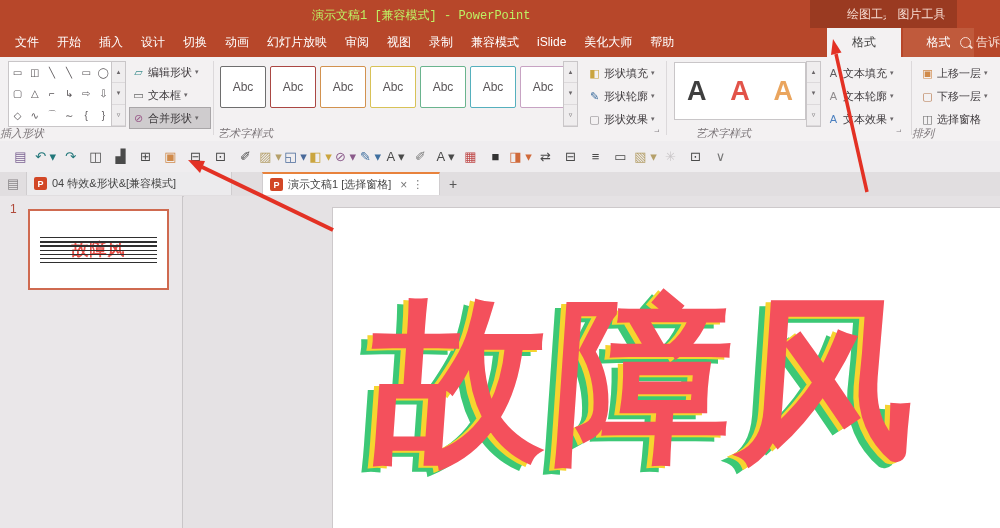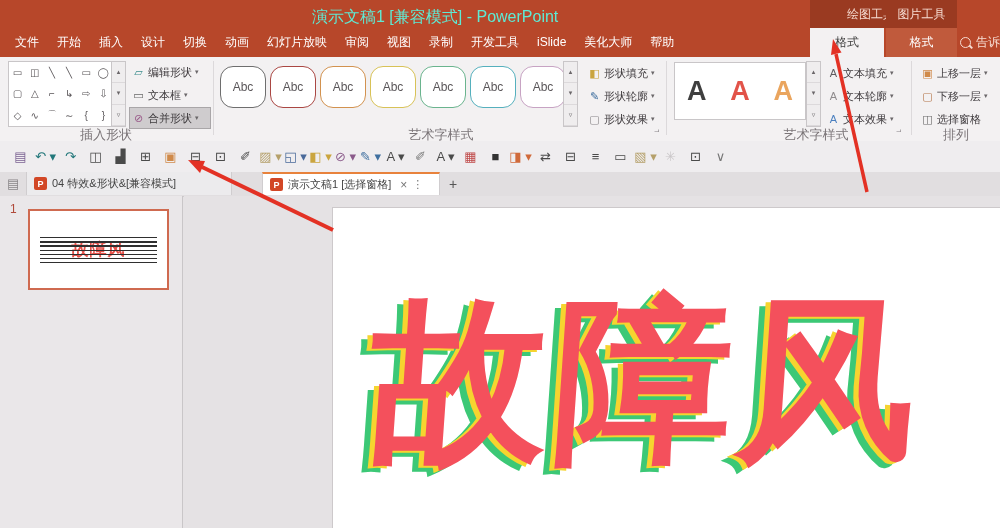--- a/index.html
+++ b/index.html
@@ -1,59 +1,59 @@
 <!DOCTYPE html>
 <html><head>
 <meta charset="utf-8">
 <style>
   html,body{margin:0;padding:0;background:#888;}
   .app{position:relative;width:1000px;height:528px;overflow:hidden;
        font-family:"Liberation Sans","DejaVu Sans",sans-serif;background:#e5e2e4;}
   
   .titlebar{position:absolute;left:0;top:0;width:1000px;height:28px;background:#b7472a;}
-  .title-text{position:absolute;left:312px;top:7px;font-size:16px;color:#5eead4;white-space:nowrap;}
+  .title-text{position:absolute;left:312px;top:7px;font-size:12px;color:#bef264;white-space:nowrap;font-family:Liberation Mono, monospace;}
   .ctx-header{position:absolute;top:0;height:28px;line-height:28px;text-align:center;
               font-size:12px;color:#f6dcd2;background:#9a3a21;}
   .ctx-draw{left:810px;width:74px;padding-left:24px;}
   .ctx-pic{left:886px;width:71px;}
   
   .menubar{position:absolute;left:0;top:28px;width:1000px;height:29px;background:#b7472a;}
   .mtabs{display:flex;align-items:center;height:29px;padding-left:6px;}
   .mtab{padding:0 9px;font-size:12px;color:#fff;line-height:29px;white-space:nowrap;}
-  .fmt-tab{position:absolute;top:0;height:29px;line-height:29px;text-align:center;font-size:12px;}
+  .fmt-tab{position:absolute;top:0;height:29px;line-height:29px;text-align:center;font-size:12px;margin-left:17px;}
   .fmt-active{left:810px;width:74px;background:#f3f1f2;color:#444;}
   .fmt-pic{left:886px;width:71px;background:#c05a3c;color:#fff;}
   .searchbox{position:absolute;left:960px;top:0;height:29px;display:flex;align-items:center;
              color:#f6dcd2;font-size:12px;gap:5px;white-space:nowrap;overflow:hidden;width:40px;}
   .mag{position:relative;width:9px;height:9px;border:1.5px solid #f6dcd2;border-radius:50%;flex:0 0 auto;}
   .mag::after{content:"";position:absolute;left:8px;top:8px;width:4px;height:1.5px;background:#f6dcd2;transform:rotate(45deg);}
   
   .ribbon{position:absolute;left:0;top:57px;width:1000px;height:84px;background:#f3f1f2;border-bottom:1px solid #d2cfd1;}
   .vdiv{position:absolute;top:4px;height:74px;width:1px;background:#dcd9db;}
-  .glabel{position:absolute;top:69px;font-size:13px;color:#7a7477;text-align:center;}
+  .glabel{position:absolute;top:69px;font-size:11px;color:#7a7477;text-align:left;font-style:italic;}
   .launcher{position:absolute;top:70px;font-size:9px;color:#8a8689;transform:rotate(180deg);}
   .shape-gallery{position:absolute;left:8px;top:4px;width:103px;height:64px;background:#fff;
                  border:1px solid #c9c6c8;display:grid;grid-template-columns:repeat(6,1fr);grid-template-rows:repeat(3,1fr);}
   .sg-cell{display:flex;align-items:center;justify-content:center;font-size:10px;color:#5a5659;}
   .gal-scroll{position:absolute;top:4px;width:13px;height:64px;background:#efedee;border:1px solid #c9c6c8;
               display:flex;flex-direction:column;}
   .gal-scroll span{flex:1;display:flex;align-items:center;justify-content:center;font-size:7px;color:#6a6669;border-bottom:1px solid #dcd9db;}
   .gs1{left:111px;} .gs2{left:563px;} .gs3{left:806px;}
   .btncol{position:absolute;display:flex;flex-direction:column;gap:1px;}
   .ec{left:129px;top:4px;width:82px;}
   .fc{left:585px;top:5px;width:80px;}
   .tc{left:824px;top:5px;width:80px;}
   .ac{left:918px;top:5px;width:82px;}
   .rbtn{height:20px;display:flex;align-items:center;gap:3px;font-size:11px;color:#3f3b3e;
         padding:0 2px;border:1px solid transparent;white-space:nowrap;}
   .rbtn .ricon{width:13px;text-align:center;font-size:11px;flex:0 0 auto;}
   .rbtn .bcaret{font-size:7px;color:#6a6669;}
   .rbtn.pressed{background:#cfccce;border:1px solid #a9a6a8;}
   .abc-row{position:absolute;left:220px;top:9px;display:flex;gap:4px;}
-  .abc-box{width:44px;height:40px;background:#fff;border:1px solid #888;border-radius:13px;
+  .abc-box{width:44px;height:40px;background:#fff;border:1px solid #888;border-radius:2px;
            display:flex;align-items:center;justify-content:center;font-size:12px;color:#5a5659;}
   .wa-row{position:absolute;left:674px;top:5px;width:130px;height:56px;background:#fff;border:1px solid #c9c6c8;display:flex;}
   .wa-cell{flex:1;display:flex;align-items:center;justify-content:center;font-size:27px;font-weight:bold;}
   
   .qat{position:absolute;left:0;top:141px;width:1000px;height:31px;background:#efedef;
        display:flex;align-items:center;padding-left:8px;}
   .qicon{width:25px;text-align:center;font-size:13px;color:#5f5b5e;white-space:nowrap;}
   
   .tabbar{position:absolute;left:0;top:172px;width:1000px;height:24px;background:#e1dee0;border-bottom:1px solid #cfccce;}
   .win-ico{position:absolute;left:7px;top:4px;font-size:13px;color:#8a8689;}
@@ -109,21 +109,21 @@
     <span class="mtab">文件</span>
         <span class="mtab">开始</span>
         <span class="mtab">插入</span>
         <span class="mtab">设计</span>
         <span class="mtab">切换</span>
         <span class="mtab">动画</span>
         <span class="mtab">幻灯片放映</span>
         <span class="mtab">审阅</span>
         <span class="mtab">视图</span>
         <span class="mtab">录制</span>
-        <span class="mtab">开发工具</span>
+        <span class="mtab">兼容模式</span>
         <span class="mtab">iSlide</span>
         <span class="mtab">美化大师</span>
         <span class="mtab">帮助</span>
       </div>
     <div class="fmt-tab fmt-active">格式</div>
     <div class="fmt-tab fmt-pic">格式</div>
     <div class="searchbox">
       <span class="mag"></span>
       <span>告诉我你想</span>
     </div>

